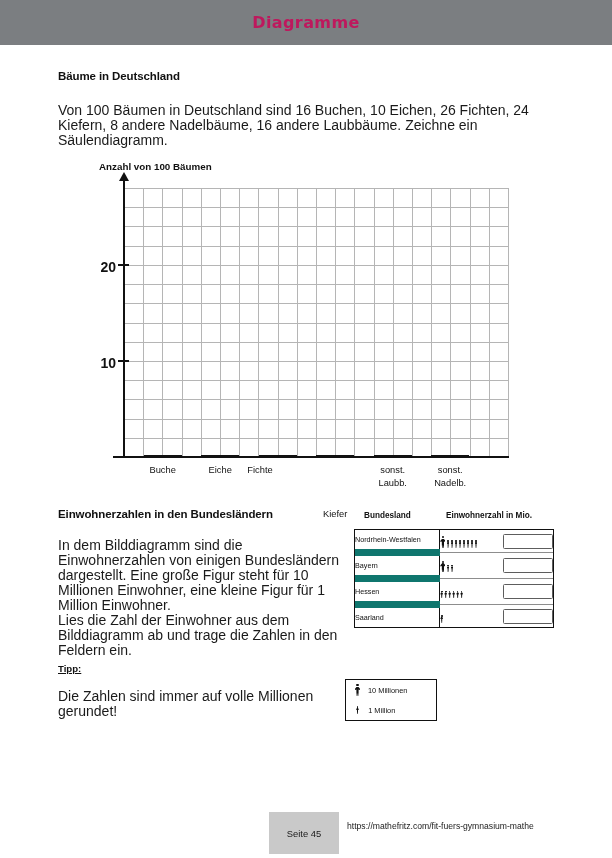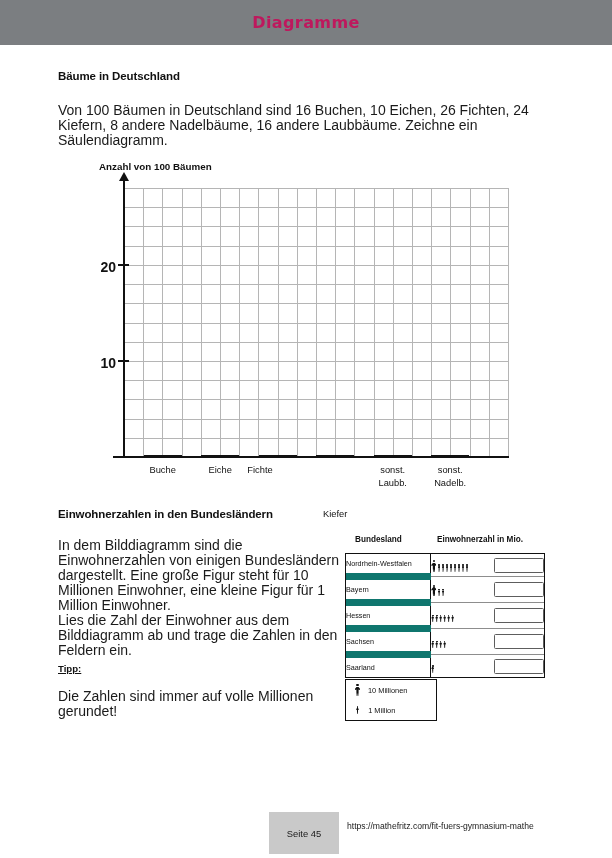--- a/index.html
+++ b/index.html
@@ -59,21 +59,21 @@
   #x-axis{
     position:absolute;left:113px;top:456px;width:396px;height:1.5px;background:#111;
   }
   .ytick{position:absolute;width:11px;height:2px;background:#111;left:118px;}
   .ylabel{position:absolute;font-size:14px;font-weight:bold;color:#111;text-align:right;width:22px;}
   .bar-base{position:absolute;height:3px;background:#111;top:455px;}
   .cat-label{
     position:absolute;font-size:9.3px;color:#111;text-align:center;width:72px;line-height:12.5px;
   }
   
-  #picto-block{position:absolute;left:345px;top:511px;width:200px;margin-top:24px;}
+  #picto-block{position:absolute;left:354px;top:511px;width:200px;}
   #picto-head{position:relative;height:17px;}
   #picto-head .h1{position:absolute;left:10px;top:0;font-size:8.2px;font-weight:bold;color:#111;}
   #picto-head .h2{position:absolute;left:92px;top:0;font-size:8.2px;font-weight:bold;color:#111;}
   #picto-table{
     position:absolute;left:0;top:18px;width:198px;
     border:1.4px solid #111;border-collapse:collapse;background:#fff;
   }
   #picto-table table{border-collapse:collapse;width:100%;}
   #picto-table td{padding:0;vertical-align:middle;height:19px;}
   .td-name{
@@ -262,34 +262,20 @@
                 <span class="fig-small"></span>
                 <span class="fig-small"></span>
                 <span class="fig-small"></span>
               </div>
             </td>
             <td class="td-box">
               <div class="answer-box"></div>
             </td>
           </tr>
           <tr>
-            <td class="td-name">Sachsen</td>
-            <td class="td-figs">
-              <div class="figs">
-                <span class="fig-small"></span>
-                <span class="fig-small"></span>
-                <span class="fig-small"></span>
-                <span class="fig-small"></span>
-              </div>
-            </td>
-            <td class="td-box">
-              <div class="answer-box"></div>
-            </td>
-          </tr>
-          <tr>
             <td class="td-name">Saarland</td>
             <td class="td-figs">
               <div class="figs">
                 <span class="fig-small"></span>
               </div>
             </td>
             <td class="td-box">
               <div class="answer-box"></div>
             </td>
           </tr>

